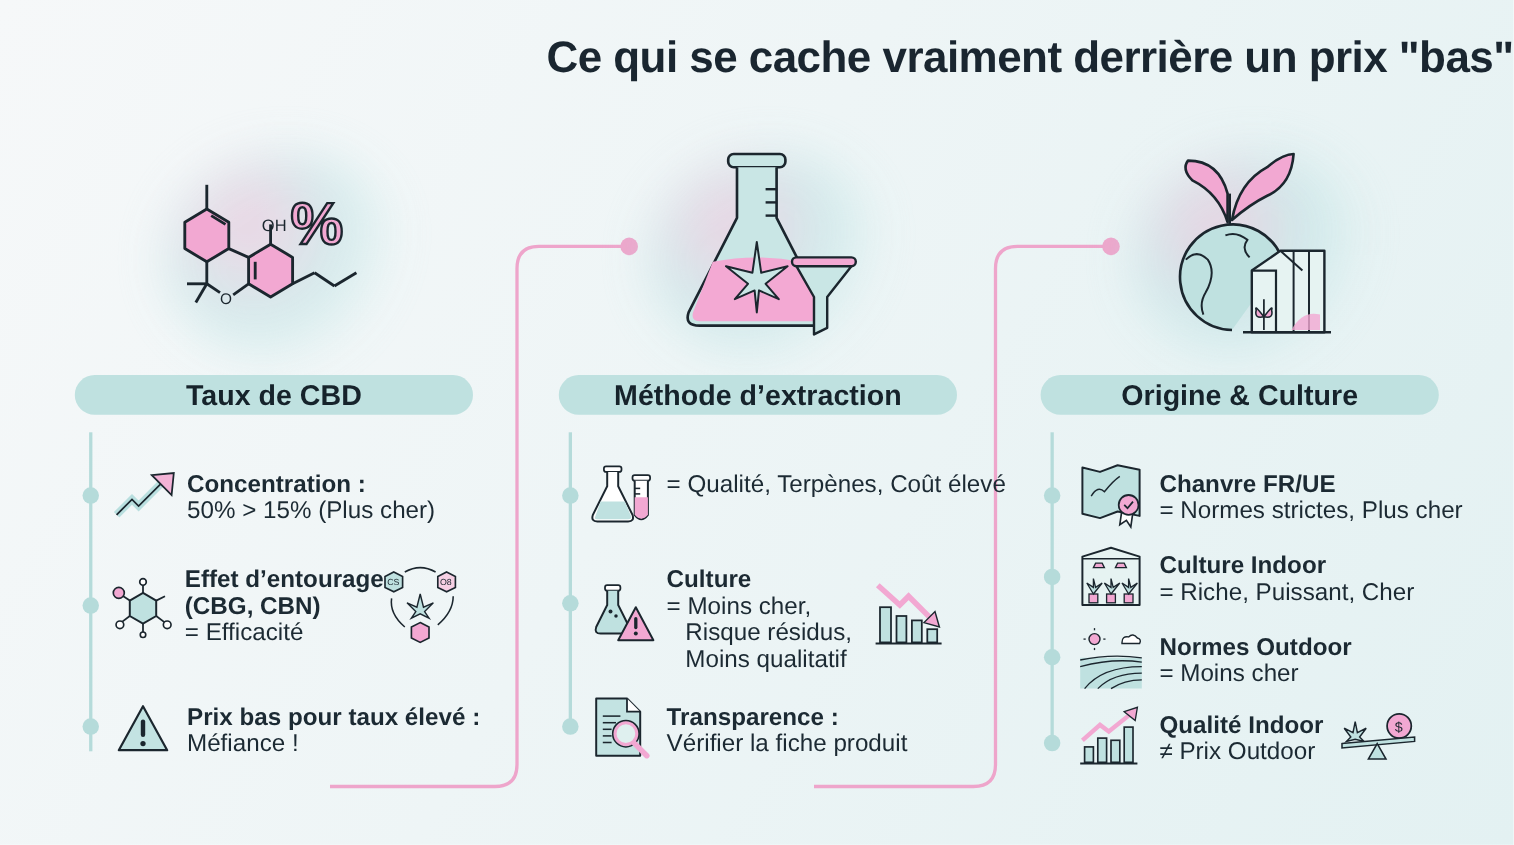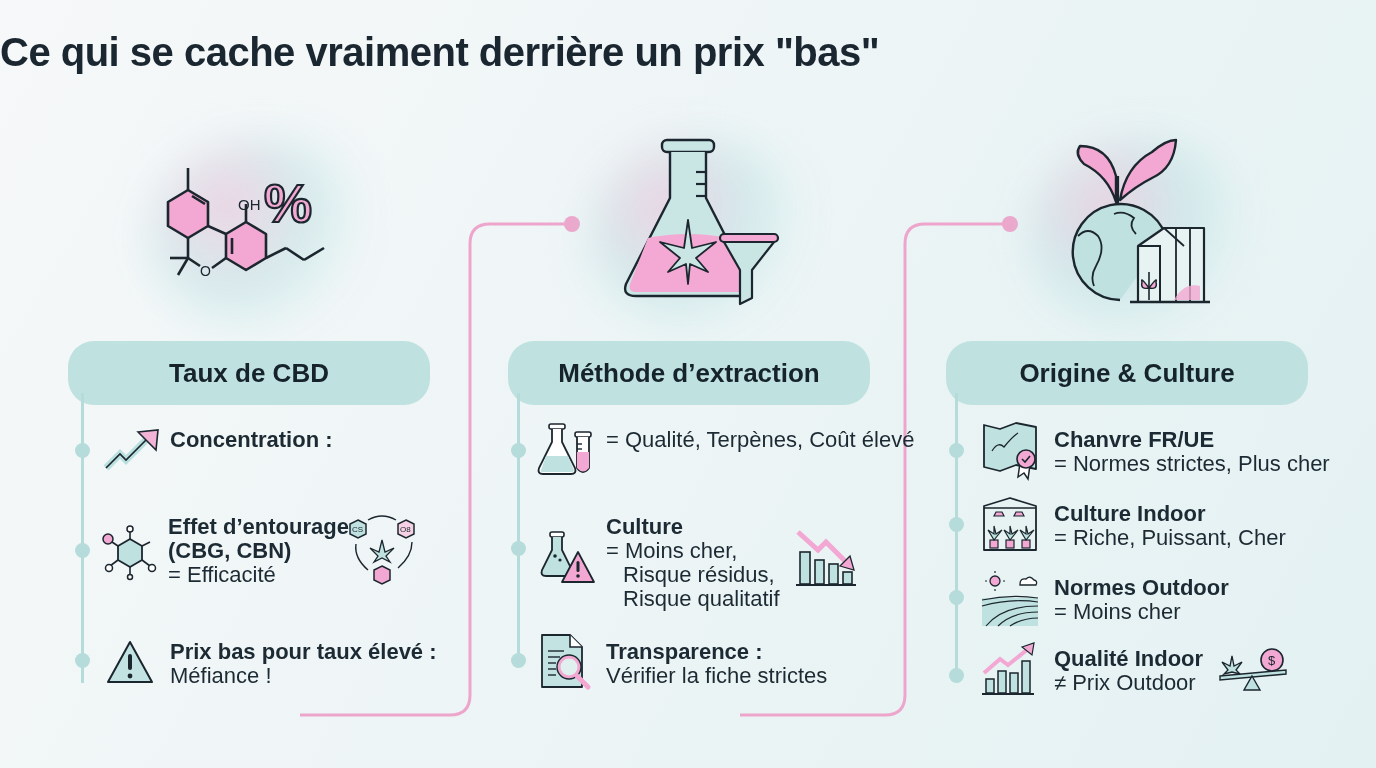--- a/index.html
+++ b/index.html
@@ -3,32 +3,32 @@
 <meta charset="utf-8">
 <style>
   html, body { margin: 0; padding: 0; }
   body {
     width: 1376px; height: 768px; overflow: hidden; position: relative;
     background: linear-gradient(120deg, #f6f8f9 0%, #eef5f6 45%, #e3f1f2 100%);
     font-family: "Liberation Sans", "DejaVu Sans", sans-serif;
     color: #18242c;
   }
   .title {
-    position: absolute; left: 0; top: 30px; width: 1376px; text-align: left;
+    position: absolute; left: 0; top: 30px; width: 1376px; text-align: right;
     font-size: 40px; font-weight: bold; letter-spacing: -0.5px; color: #1a2630;
   }
   .connector { position: absolute; left: 0; top: 0; }
   .column { position: absolute; top: 0; }
   .hero { position: absolute; }
   .glow {
     position: absolute; border-radius: 50%; filter: blur(22px); opacity: .85;
     background: radial-gradient(circle at 35% 35%, rgba(240,170,205,.55) 0%, rgba(180,225,225,.6) 45%, rgba(200,235,235,0) 72%);
   }
   .pill {
-    position: absolute; height: 64px; border-radius: 26px;
+    position: absolute; height: 36px; border-radius: 26px;
     background: #bfe1e0; display: flex; align-items: center; justify-content: center;
     font-weight: bold; font-size: 26px; color: #16232b;
   }
   .timeline-line { position: absolute; width: 3px; background: #b5dbda; }
   .dot { position: absolute; width: 15px; height: 15px; border-radius: 50%; background: #b5dbda; }
   .item { position: absolute; }
   .item-icon { position: absolute; }
   .item-text { position: absolute; font-size: 22px; line-height: 24px; color: #1c2a33; white-space: nowrap; }
   .item-text .head { font-weight: bold; display: block; }
   .item-text .desc { display: block; }
@@ -81,20 +81,21 @@
   <div class="dot" style="left:75px;top:653px;"></div>
 
   <div class="item">
     <svg class="item-icon" style="left:104px;top:428px;" width="56" height="44" viewBox="0 0 56 44">
       <path d="M2 40 L16 26 L22 32 L44 10" fill="none" stroke="#b9dfdf" stroke-width="7"></path>
       <path d="M2 40 L16 26 L22 32 L44 10" fill="none" stroke="#1b262e" stroke-width="1.6"></path>
       <polygon points="34,4 54,2 52,22" fill="#f2b3d6" stroke="#1b262e" stroke-width="1.6"></polygon>
     </svg>
     <div class="item-text" style="left:170px;top:428px;">
       <span class="head">Concentration :</span>
+      <span class="desc">50% &gt; 15% (Plus cher)</span>
     </div>
   </div>
 
   <div class="item">
     <svg class="item-icon" style="left:102px;top:525px;" width="56" height="56" viewBox="0 0 56 56">
       <polygon points="28,14 40,21 40,35 28,42 16,35 16,21" fill="#bfe1e0" stroke="#1b262e" stroke-width="1.8"></polygon>
       <g stroke="#1b262e" stroke-width="1.6">
         <line x1="16" y1="21" x2="7" y2="15"></line>
           <line x1="28" y1="14" x2="28" y2="6"></line>
         <line x1="40" y1="21" x2="48" y2="17"></line>
@@ -190,21 +191,21 @@
       <circle cx="15" cy="26" r="1.8" fill="#1b262e"></circle>
         <circle cx="20" cy="30" r="1.6" fill="#1b262e"></circle>
       <polygon points="38,22 54,52 22,52" fill="#f2a8d2" stroke="#1b262e" stroke-width="1.8" stroke-linejoin="round"></polygon>
       <rect x="36.5" y="31" width="3" height="11" rx="1.5" fill="#1b262e"></rect>
         <circle cx="38" cy="46" r="1.8" fill="#1b262e"></circle>
     </svg>
     <div class="item-text" style="left:606px;top:515px;">
       <span class="head">Culture</span>
       <span class="desc">= Moins cher,</span>
       <span class="desc" style="padding-left:17px;">Risque résidus,</span>
-      <span class="desc" style="padding-left:17px;">Risque qualitatif</span>
+      <span class="desc" style="padding-left:17px;">Moins qualitatif</span>
     </div>
     <svg class="side-icon" style="left:796px;top:530px;" width="62" height="58" viewBox="0 0 62 58">
       <g fill="#bfe1e0" stroke="#1b262e" stroke-width="1.6">
         <rect x="4" y="22" width="10" height="32"></rect>
           <rect x="19" y="30" width="9" height="24"></rect>
         <rect x="33" y="34" width="9" height="20"></rect>
           <rect x="47" y="42" width="9" height="12"></rect>
       </g>
       <line x1="0" y1="55" x2="60" y2="55" stroke="#1b262e" stroke-width="1.8"></line>
       <path d="M2 2 L22 20 L30 12 L52 34" fill="none" stroke="#f2a8d2" stroke-width="5"></path>
@@ -222,21 +223,21 @@
           <line x1="8" y1="30" x2="16" y2="30"></line>
           <line x1="8" y1="36" x2="16" y2="36"></line>
           <line x1="8" y1="42" x2="16" y2="42"></line>
         </g>
       <circle cx="29" cy="34" r="10" fill="#dff0ef" stroke="#f2a8d2" stroke-width="3"></circle>
       <circle cx="29" cy="34" r="12" fill="none" stroke="#1b262e" stroke-width="1.4"></circle>
       <line x1="37" y1="43" x2="48" y2="54" stroke="#f2a8d2" stroke-width="5" stroke-linecap="round"></line>
     </svg>
     <div class="item-text" style="left:606px;top:640px;">
       <span class="head">Transparence :</span>
-      <span class="desc">Vérifier la fiche strictes</span>
+      <span class="desc">Vérifier la fiche produit</span>
     </div>
   </div>
 </div>
 
 <div class="column">
   <div class="glow" style="left:1030px;top:140px;width:220px;height:190px;"></div>
   <svg class="hero" style="left:1054px;top:136px;" width="160" height="172" viewBox="0 0 160 172">
     <path d="M62 66 Q54 40 30 28 Q20 18 26 10 Q54 10 62 40 Z" fill="#f2a8d2" stroke="#1b262e" stroke-width="2.4" stroke-linejoin="round"></path>
     <path d="M66 64 Q72 30 98 16 Q112 4 122 4 Q120 32 98 42 Q82 50 66 64 Z" fill="#f2a8d2" stroke="#1b262e" stroke-width="2.4" stroke-linejoin="round"></path>
     <path d="M64 68 L64 40" stroke="#1b262e" stroke-width="2.2"></path>

